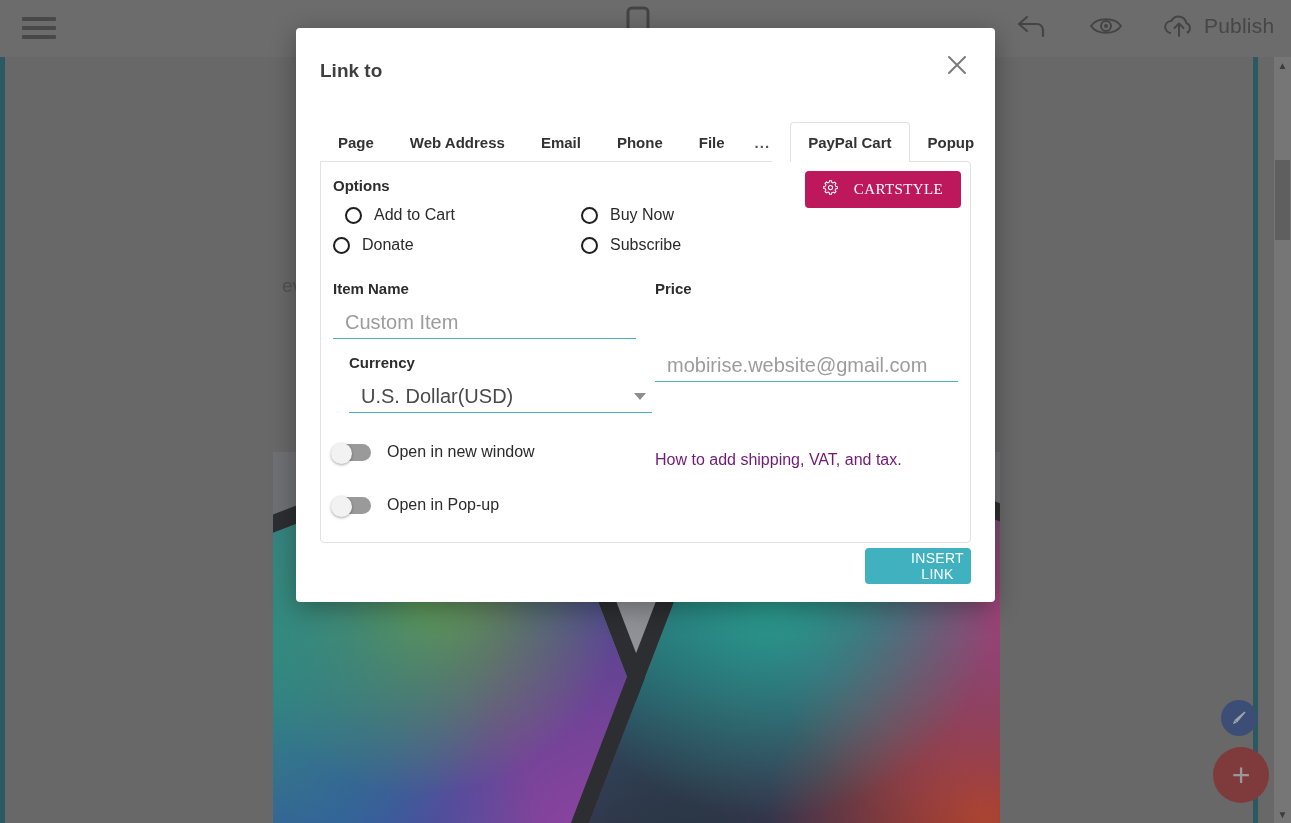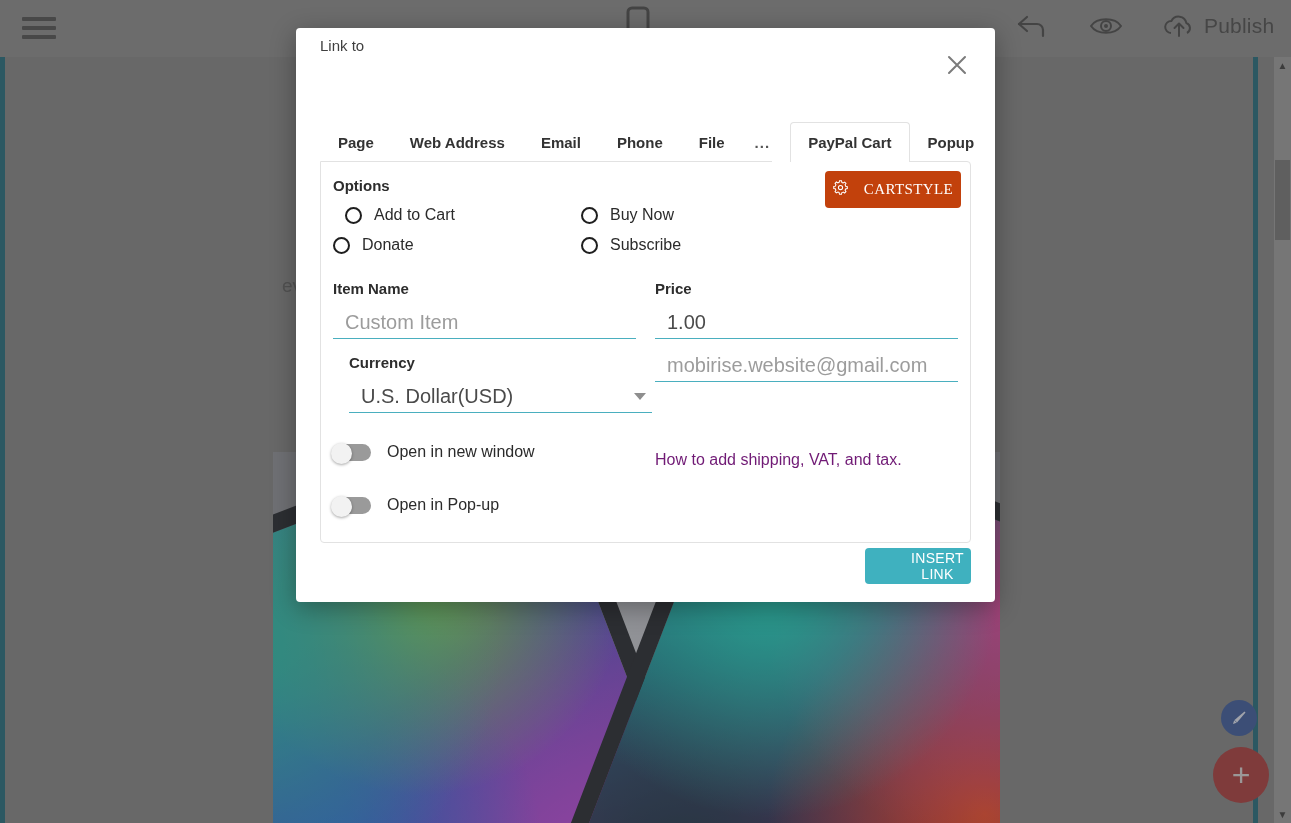--- a/index.html
+++ b/index.html
@@ -212,24 +212,24 @@
     position: absolute;
     left: 296px; top: 28px;
     width: 699px; height: 574px;
     background: #fff;
     border-radius: 4px;
     box-shadow: 0 6px 26px rgba(0,0,0,0.32);
     z-index: 10;
   }
   #dialog-title {
     position: absolute;
-    left: 24px; top: 9px;
-    font-size: 15px;
+    left: 24px; top: 32px;
+    font-size: 19px;
     color: #3f3f3f;
-    font-weight: 400;
+    font-weight: 700;
   }
   #close-btn {
     position: absolute;
     right: 21px; top: 20px;
     width: 34px; height: 34px;
     display: flex; align-items: center; justify-content: center;
   }
 
   
   #tab-bar {
@@ -310,22 +310,22 @@
   }
   .radio-label {
     font-size: 16px;
     color: #2b2b2b;
   }
 
   
   #cartstyle-btn {
     position: absolute;
     right: 9px; top: 9px;
-    width: 136px; height: 37px;
-    background: #c2410c;
+    width: 156px; height: 37px;
+    background: #be185d;
     border-radius: 4px;
     display: flex;
     align-items: center;
     justify-content: center;
     gap: 16px;
     color: #fff;
   }
   #cartstyle-label {
     font-family: "Liberation Serif", serif;
     font-size: 15px;
@@ -567,21 +567,20 @@
         <span class="radio-label">Subscribe</span>
       </div>
 
       <div class="field" style="left:12px; top:118px;">
         <label class="field-label">Item Name</label>
         <input class="field-input" type="text" placeholder="Custom Item" style="">
       </div>
 
       <div class="field" style="left:334px; top:118px;">
         <label class="field-label">Price</label>
-        <input class="field-input" type="text" value="1.00" style="">
       </div>
 
       <div class="field" style="left:28px; top:192px;">
         <label class="field-label">Currency</label>
         <div class="select-wrap">
           <input class="field-input" type="text" readonly="" value="U.S. Dollar(USD)" style="">
           <span class="select-caret"></span>
         </div>
       </div>
 

